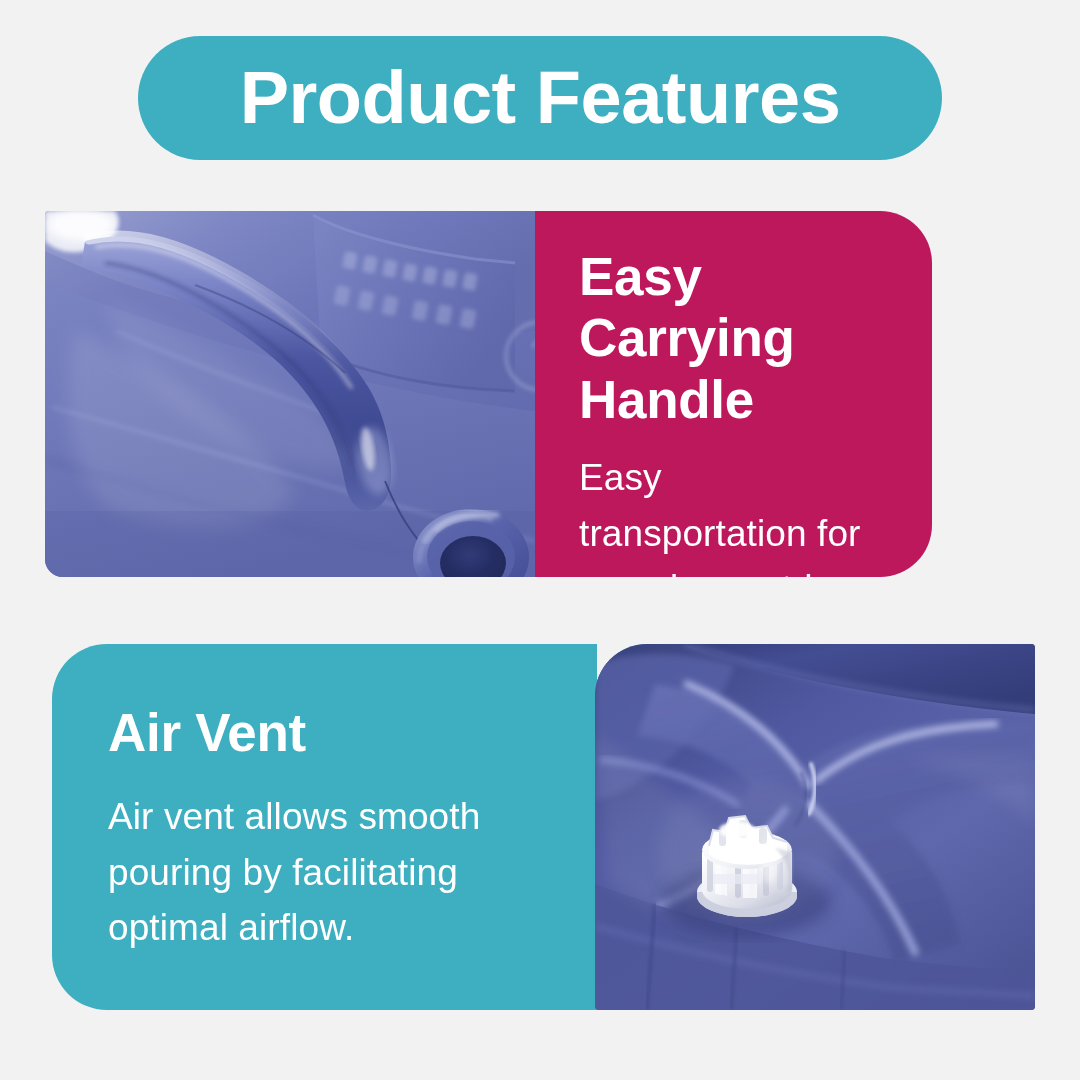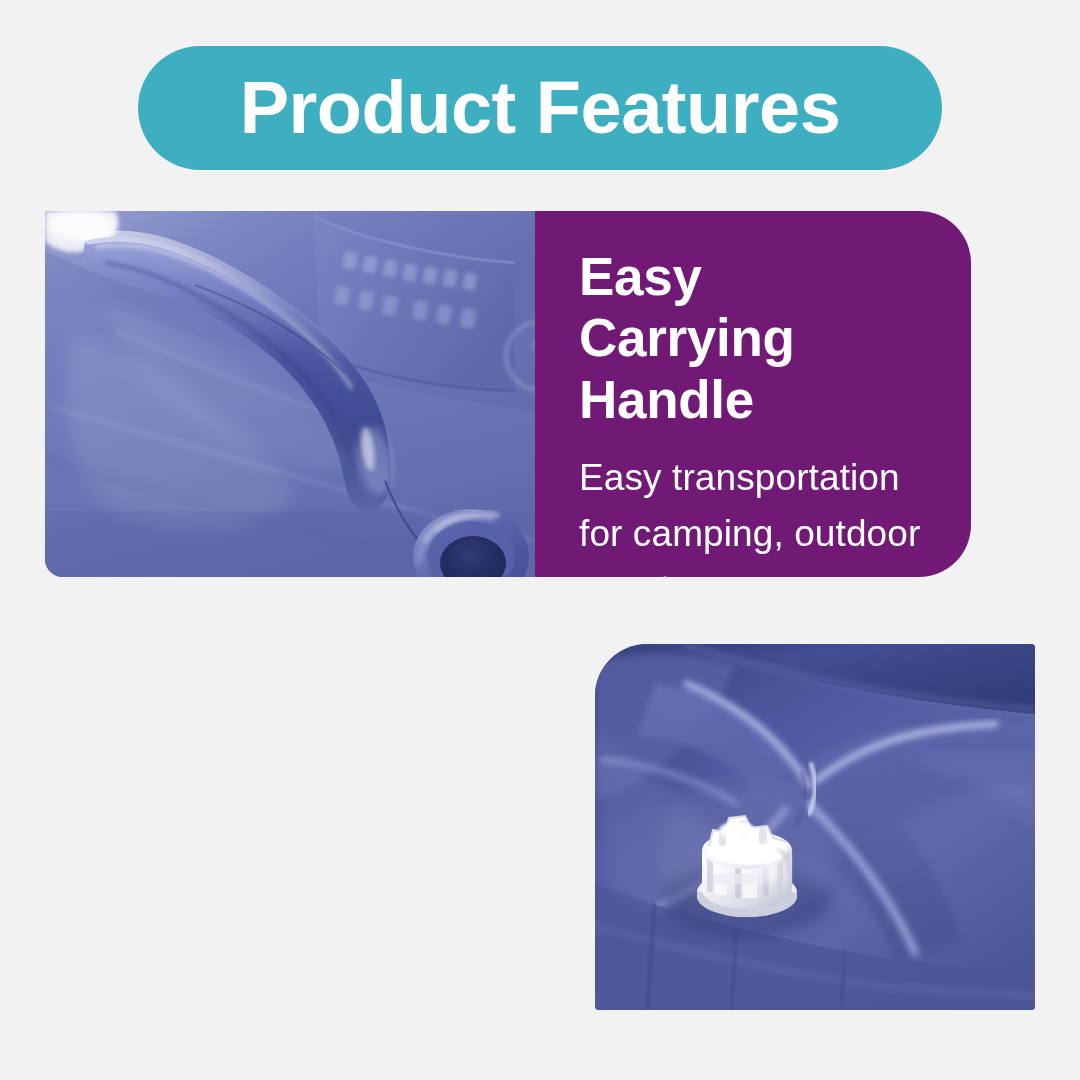--- a/index.html
+++ b/index.html
@@ -17,21 +17,21 @@
     position: relative;
     width: 1080px;
     height: 1080px;
     background: #f2f2f3;
   }
 
   
   .title-pill {
     position: absolute;
     left: 138px;
-    top: 46px;
+    top: 36px;
     width: 804px;
     height: 124px;
     background: #3dafc0;
     border-radius: 62px;
     display: flex;
     align-items: center;
     justify-content: center;
   }
   .title-pill .title-text {
     color: #ffffff;
@@ -61,23 +61,23 @@
     top: 0;
     width: 490px;
     height: 366px;
     border-radius: 4px 0 0 18px;
     overflow: hidden;
   }
   #card-1 .text-pane {
     position: absolute;
     left: 490px;
     top: 0;
-    width: 436px;
-    height: 366px;
-    background: #701a75;
+    width: 397px;
+    height: 366px;
+    background: #be185d;
     border-radius: 0 52px 52px 0;
     box-sizing: border-box;
     padding: 35px 44px 28px 44px;
   }
 
   
   #card-2 {
     left: 52px;
     top: 644px;
     width: 983px;
@@ -287,20 +287,24 @@
     </div>
 
     <div class="text-pane">
       <h2 class="feature-heading">Easy Carrying Handle</h2>
       <p class="feature-body">Easy transportation for camping, outdoor events, or emergencies.</p>
     </div>
   </div>
 
   <div class="feature-card" id="card-2">
 
+    <div class="text-pane">
+      <h2 class="feature-heading">Air Vent</h2>
+      <p class="feature-body">Air vent allows smooth pouring by facilitating optimal airflow.</p>
+    </div>
 
     <div class="photo-pane">
       <svg class="photo2-canvas" viewBox="0 0 440 366" preserveAspectRatio="xMidYMid slice">
         <defs>
           <linearGradient id="p2bg" x1="0.1" y1="0" x2="0.9" y2="1">
             <stop offset="0%" stop-color="#3a4480"></stop>
             <stop offset="30%" stop-color="#5059a0"></stop>
             <stop offset="65%" stop-color="#5f68ac"></stop>
             <stop offset="100%" stop-color="#4a5394"></stop>
           </linearGradient>

